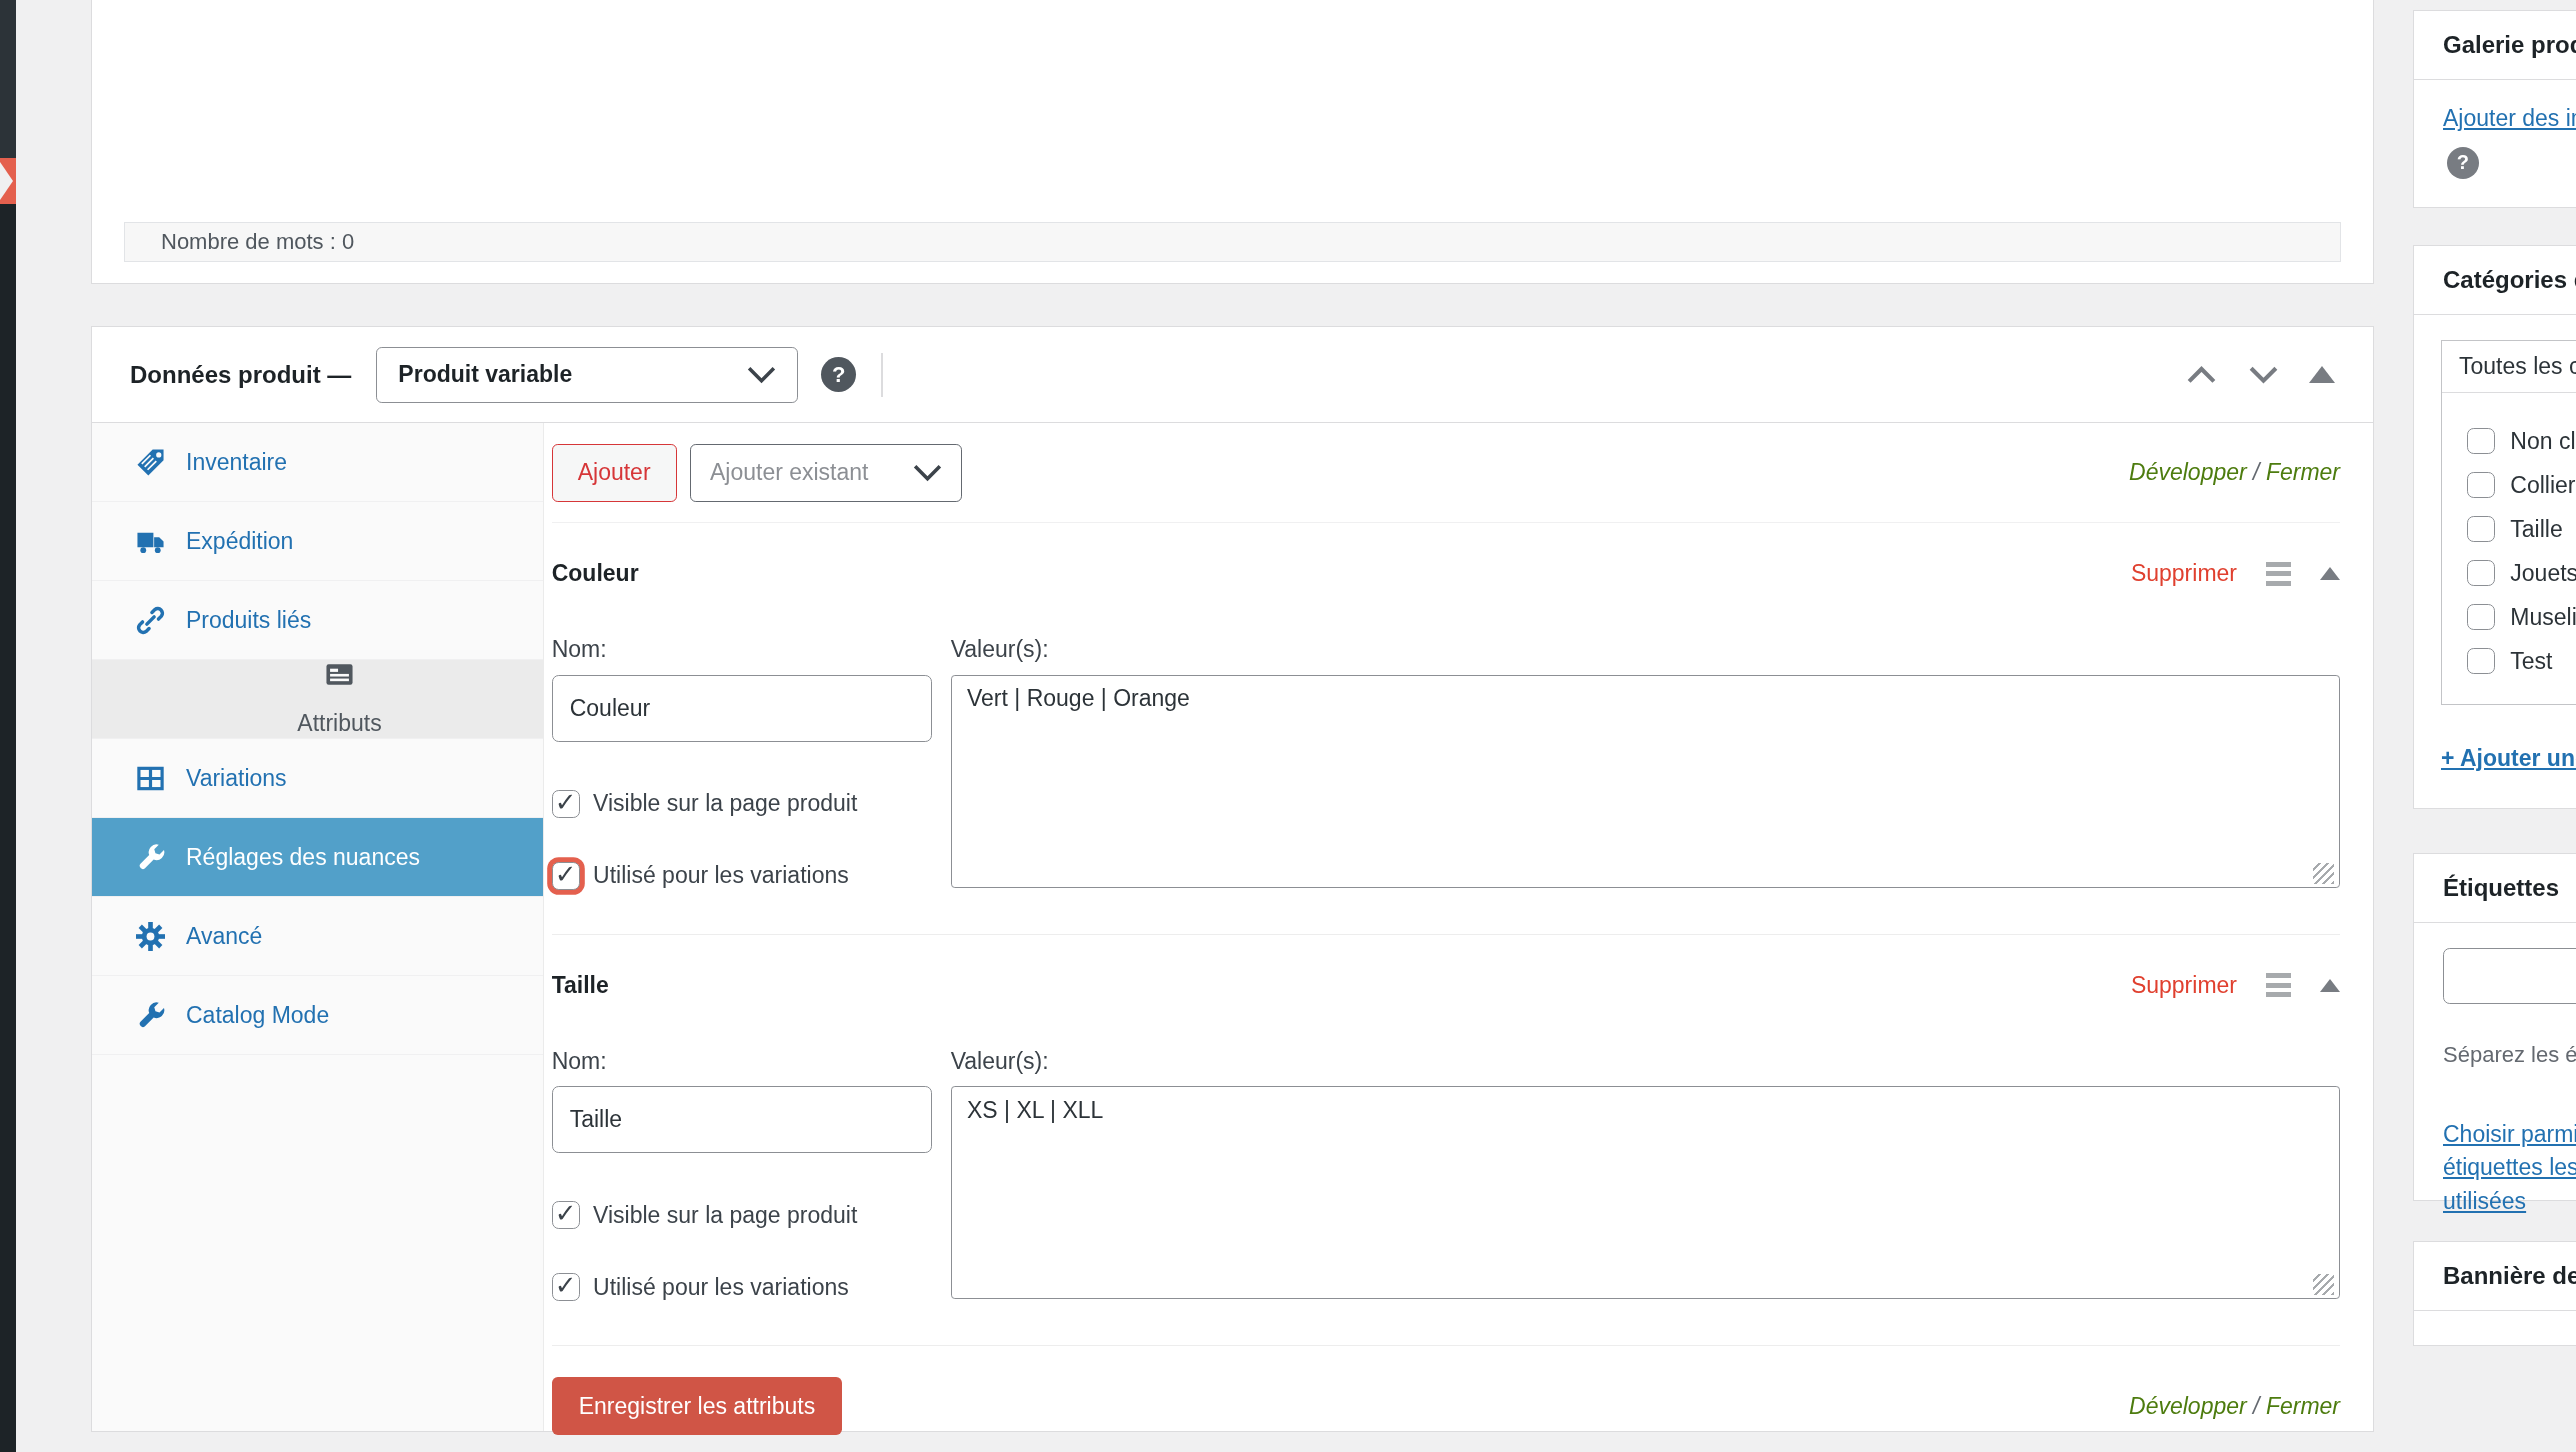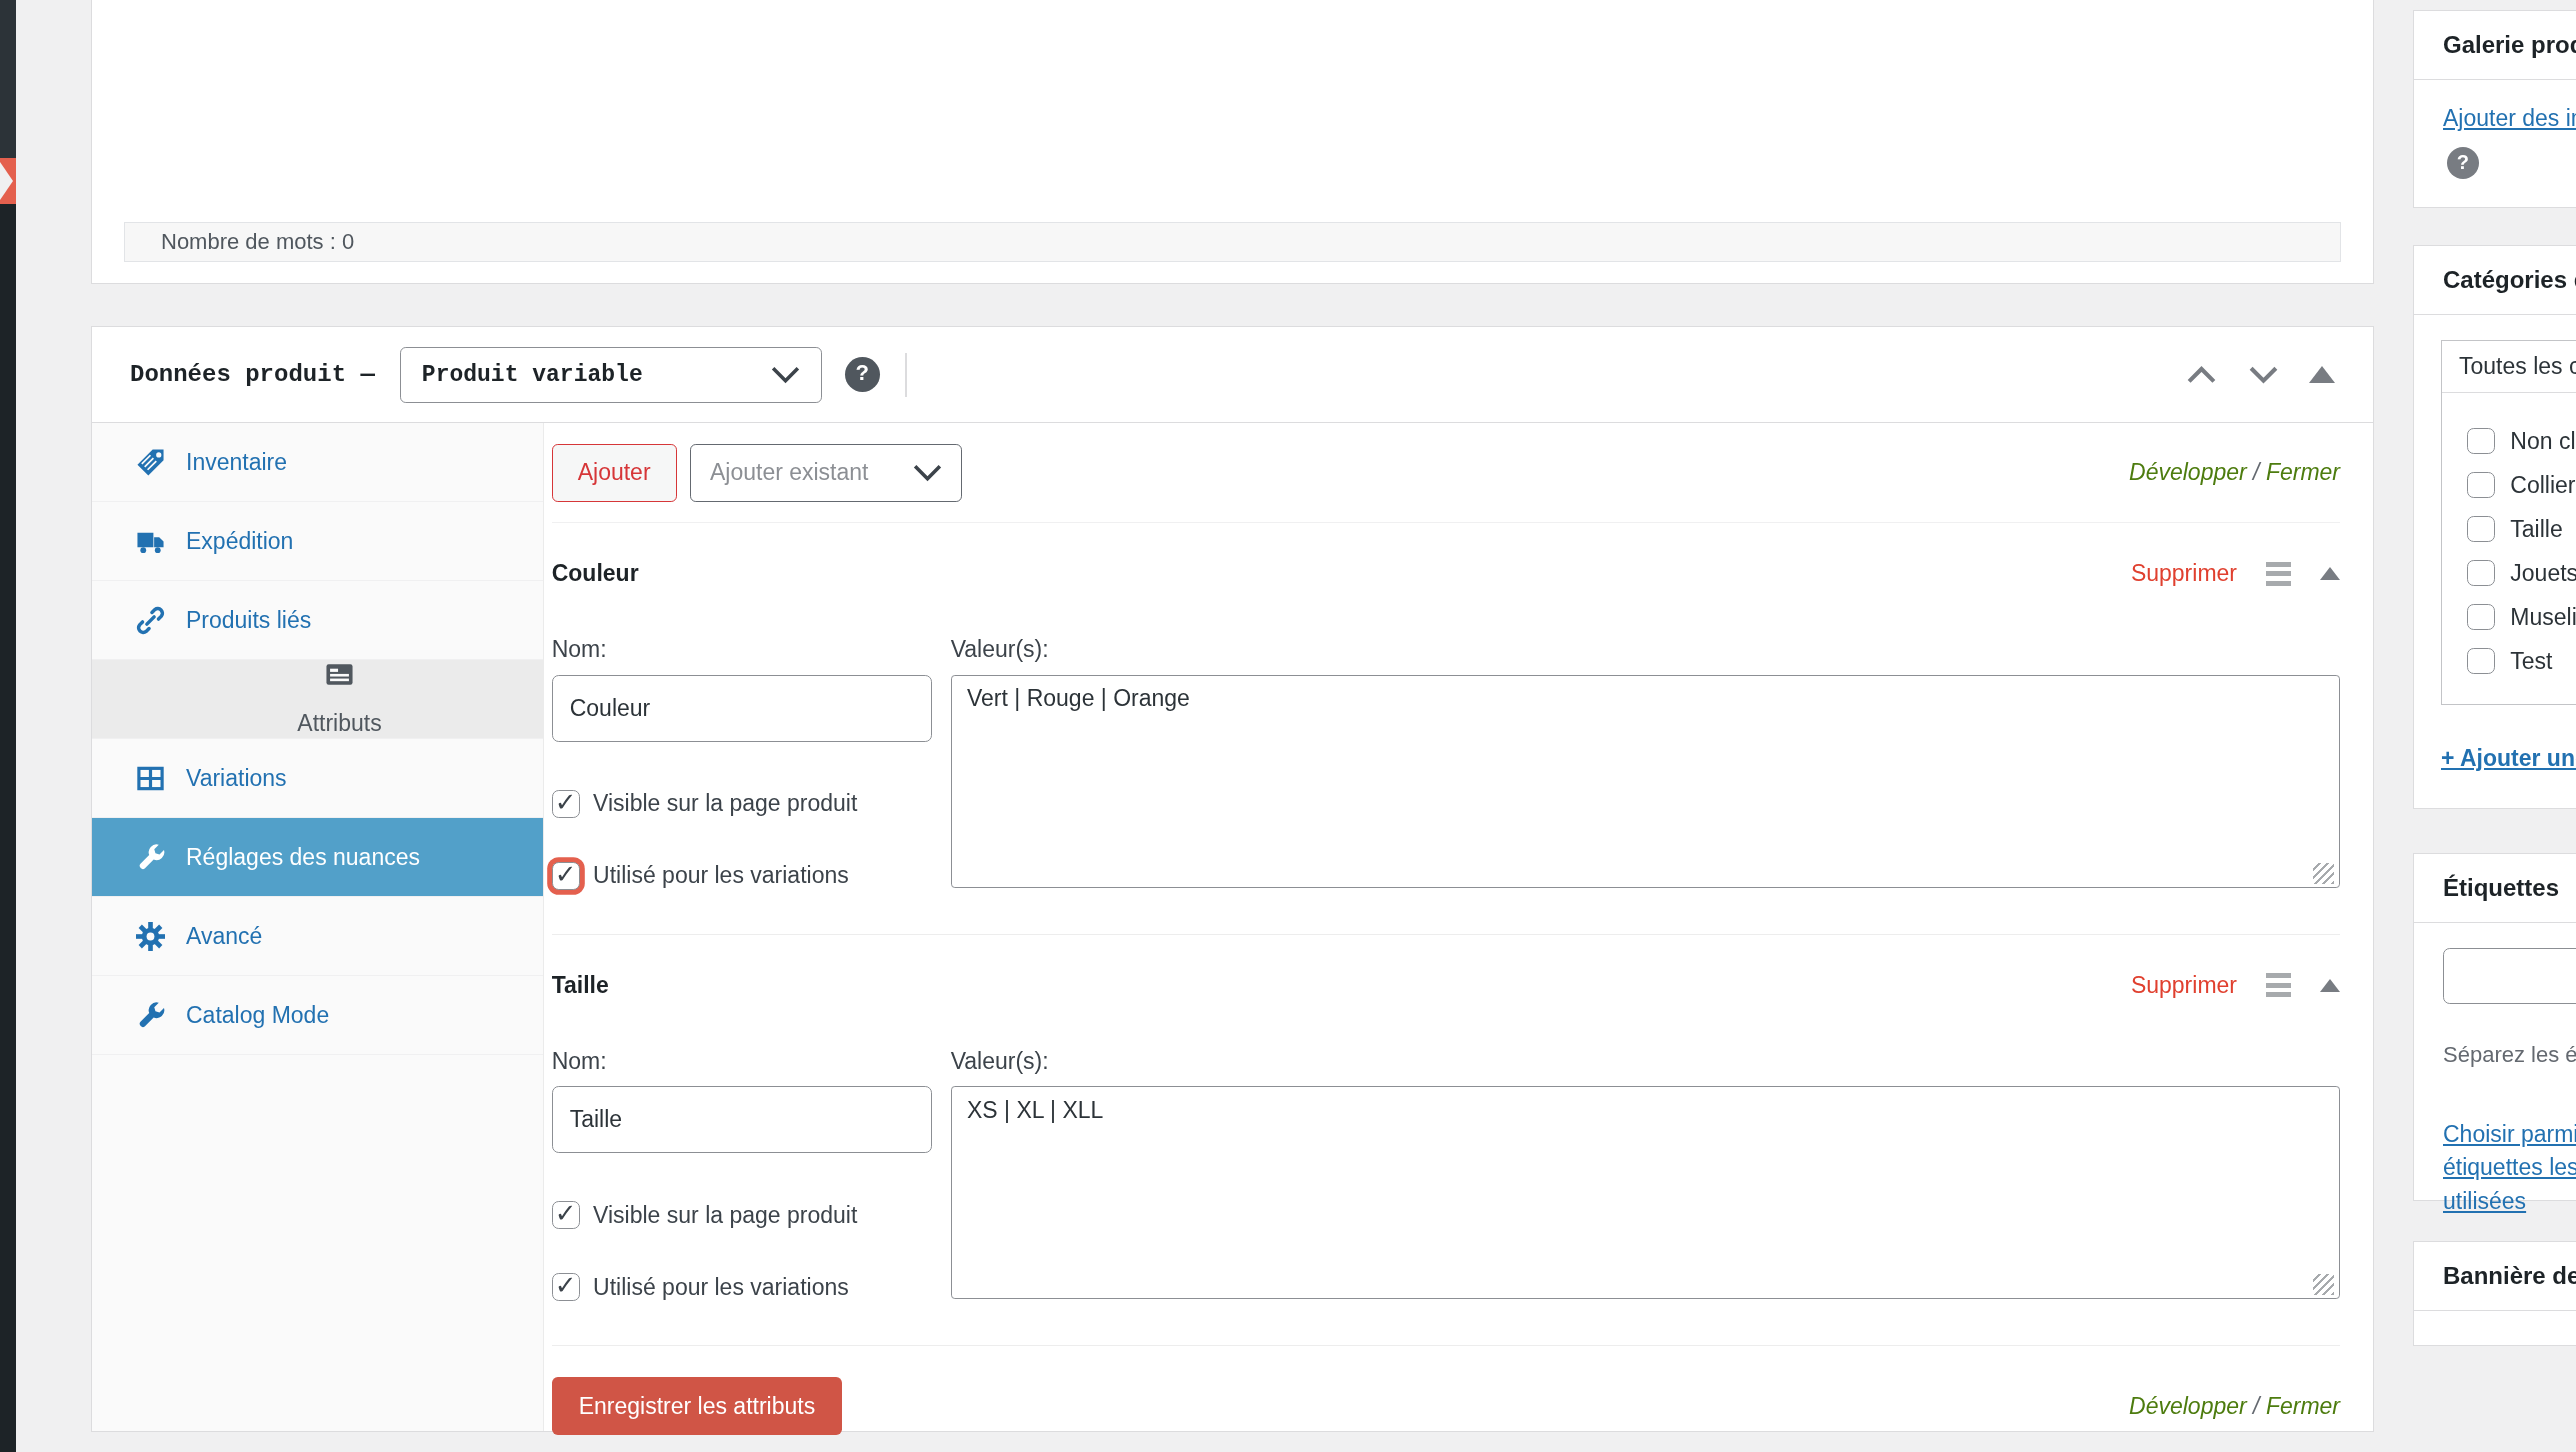--- a/index.html
+++ b/index.html
@@ -19,21 +19,21 @@
     border-left:13.4px solid #f0f0f1; border-top:19px solid transparent; border-bottom:19px solid transparent; }
   
   .panel { position:absolute; background:#fff; border:1.9px solid #dcdcde; }
   
   .editor-box { left:91px; top:-3.8px; width:2283px; height:288px; border-top:none; }
   .word-count-bar { position:absolute; left:32px; right:32px; bottom:21px; height:40px;
     background:#f7f7f7; border:1.9px solid #e2e4e7; display:flex; align-items:center; padding-left:36px;
     color:#50575e; font-size:22px; }
   
   .product-panel { left:91px; top:326px; width:2283px; height:1106px; display:flex; flex-direction:column; }
-  .pp-header { height:96px; flex:0 0 96px; border-bottom:1.9px solid #dcdcde; display:flex; align-items:center; padding:0 38px;font-family:Liberation Mono, monospace; }
+  .pp-header { height:96px; flex:0 0 96px; border-bottom:1.9px solid #dcdcde; display:flex; align-items:center; padding:0 38px; }
   .pp-title { font-weight:bold; font-size:24px; margin-right:25px; white-space:nowrap; }
   .type-select { width:422px; height:56px; border:1.9px solid #8c8f94; border-radius:5.8px; background:#fff;
     display:flex; align-items:center; justify-content:space-between; padding:0 19px 0 21px; font-weight:600; font-size:23px; cursor:pointer; }
   .help-bubble { width:35px; height:35px; border-radius:50%; background:#50575e; color:#fff; font-weight:bold;
     font-size:22px; display:inline-flex; align-items:center; justify-content:center; margin-left:23px; }
   .pp-header .vdiv { width:1.9px; height:44px; background:#dcdcde; margin-left:25px; }
   .pp-header-controls { margin-left:auto; display:flex; align-items:center; gap:29px; }
   .chev { width:33px; height:23px; }
   .tri-up { width:0; height:0; border-left:13.4px solid transparent; border-right:13.4px solid transparent; border-bottom:17px solid #787c82; }
   .tri-up.small { border-left-width:10.5px; border-right-width:10.5px; border-bottom-width:13.4px; }

